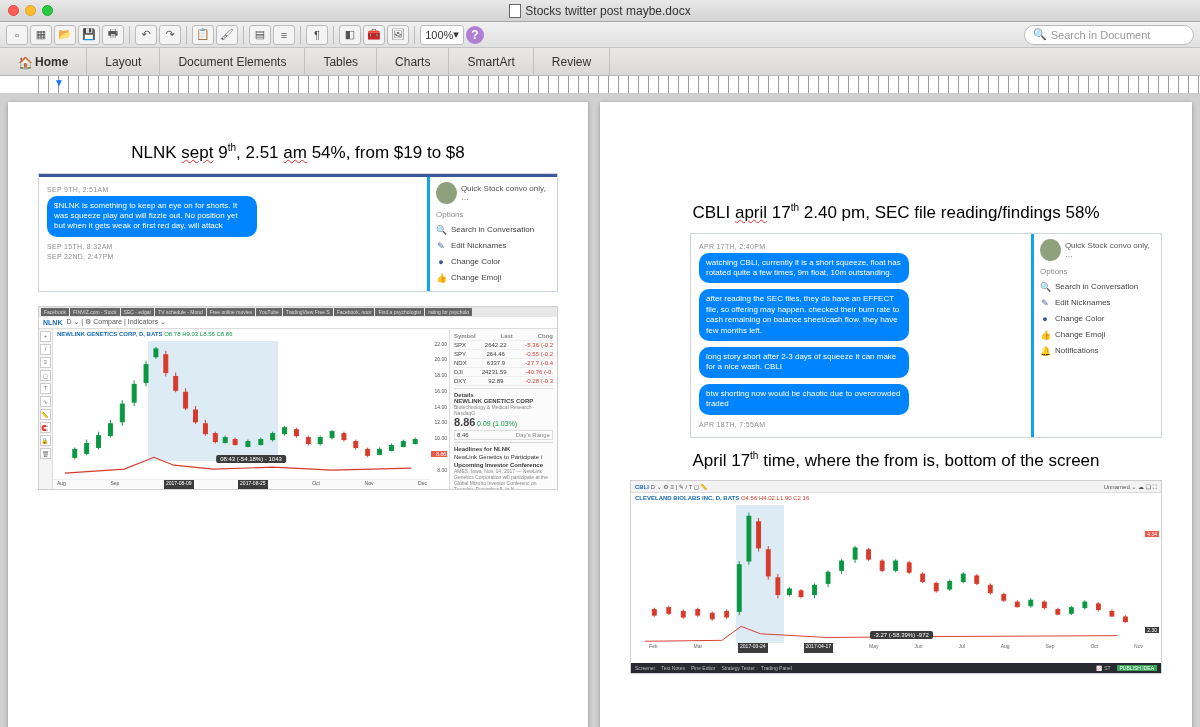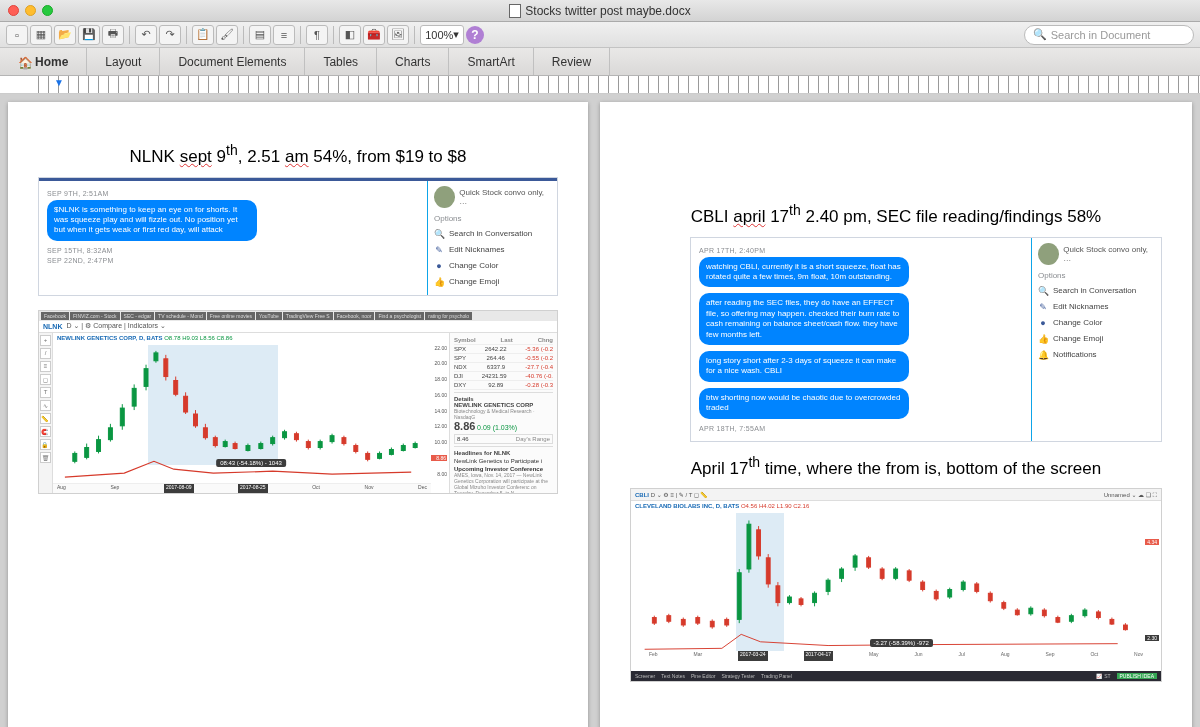--- a/index.html
+++ b/index.html
@@ -35,33 +35,33 @@
   position:relative; }
 .ruler .indent { position:absolute; top:1px; left:54px; color:#1a73e8; font-size:10px; }
 
 
 .docarea { height: calc(727px - 22px - 26px - 28px - 18px); background: #d0d0d0; display: flex; overflow: hidden; padding: 8px; gap: 12px; }
 .page { background: #fff; width: 580px; height: 780px; box-shadow: 0 1px 4px rgba(0,0,0,.3); padding: 36px 30px; overflow: hidden; flex-shrink: 0; }
 .page.right { width: 592px; }
 
 .bodyhead { font-family: Cambria, Georgia, serif; font-size: 17px; color: #000; text-align: center; margin: 4px 0 10px; }
 .bodyhead .uline { text-decoration: underline wavy #d33; text-decoration-thickness: 1px; margin-top: 29px; }
-.bodyhead sup { font-size: 14px; vertical-align: super; margin-top: 36px; }
+.bodyhead sup { font-size: 10px; vertical-align: super; margin-top: 36px; }
 
 
 .chatembed { border: 1px solid #d0d6e0; width: 100%; font-size: 9px; }
 .chatembed .hbar { height: 3px; background: #3b5998; }
 .chatheader { display:flex; justify-content:space-between; align-items:center; padding:5px 8px 3px; border-bottom:1px solid #e5e5e5; }
 .chatheader .name { font-weight:600; color:#1c1e21; font-size:10px; }
 .chatheader .icons { display:flex; gap:8px; color:#3b5998; font-size:11px; }
 .chatbody { display:flex; }
 .chatmsgs { flex:1; padding:6px 8px; }
 .chatts { color:#8a8d91; font-size:7px; text-transform:uppercase; letter-spacing:.3px; margin: 3px 0; }
 .bubble { background:#0084ff; color:#fff; padding:5px 7px; border-radius:10px; margin:2px 0 6px; font-size:8px; line-height:1.3; max-width:210px; }
-.chatside { width:130px; border-left:1px solid #0ea5e9; padding:5px 6px; font-size:8px; color:#555; }
+.chatside { width:130px; border-left:3px solid #0ea5e9; padding:5px 6px; font-size:8px; color:#555; }
 .chatside .userrow { display:flex; align-items:center; gap:4px; margin-bottom:6px; }
 .chatside .avatar { width:22px; height:22px; border-radius:50%; background:#8fa07c; }
 .chatside .optlabel { color:#8a8d91; font-size:8px; margin:3px 0; }
 .chatside .sideitem { display:flex; align-items:center; gap:5px; padding:3px 0; color:#444; }
 .chatside .sideitem .ic { color:#3b5998; width:10px; display:inline-block; text-align:center; font-size:9px; }
 
 
 .chartembed { border:1px solid #d0d0d0; margin-top:14px; width:100%; font-size:7px; }
 .browserbar { height:10px; background:#e8e8e8; display:flex; gap:1px; padding:1px 2px; overflow:hidden; }
 .browserbar .btab { height:8px; background:#666; color:#ddd; font-size:5px; padding:0 3px; white-space:nowrap; display:flex; align-items:center; }

